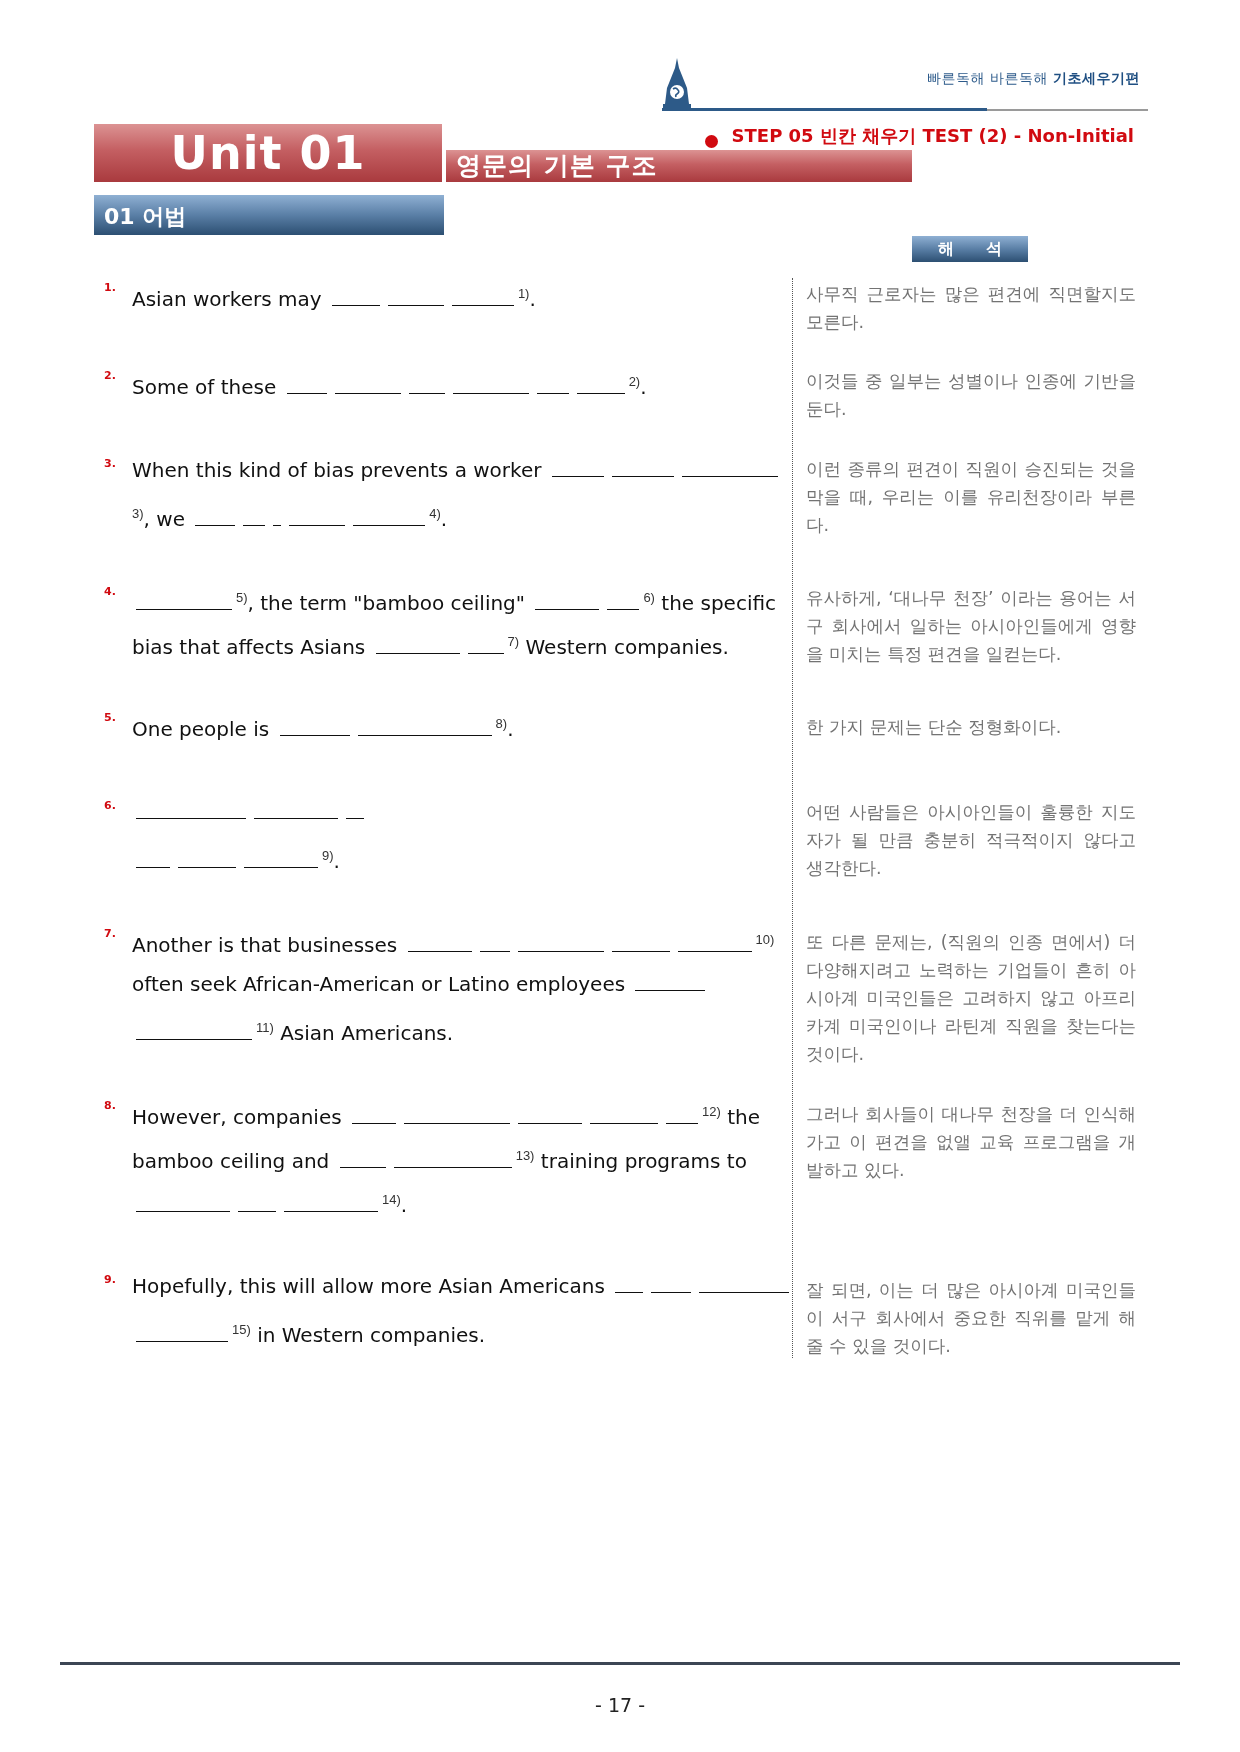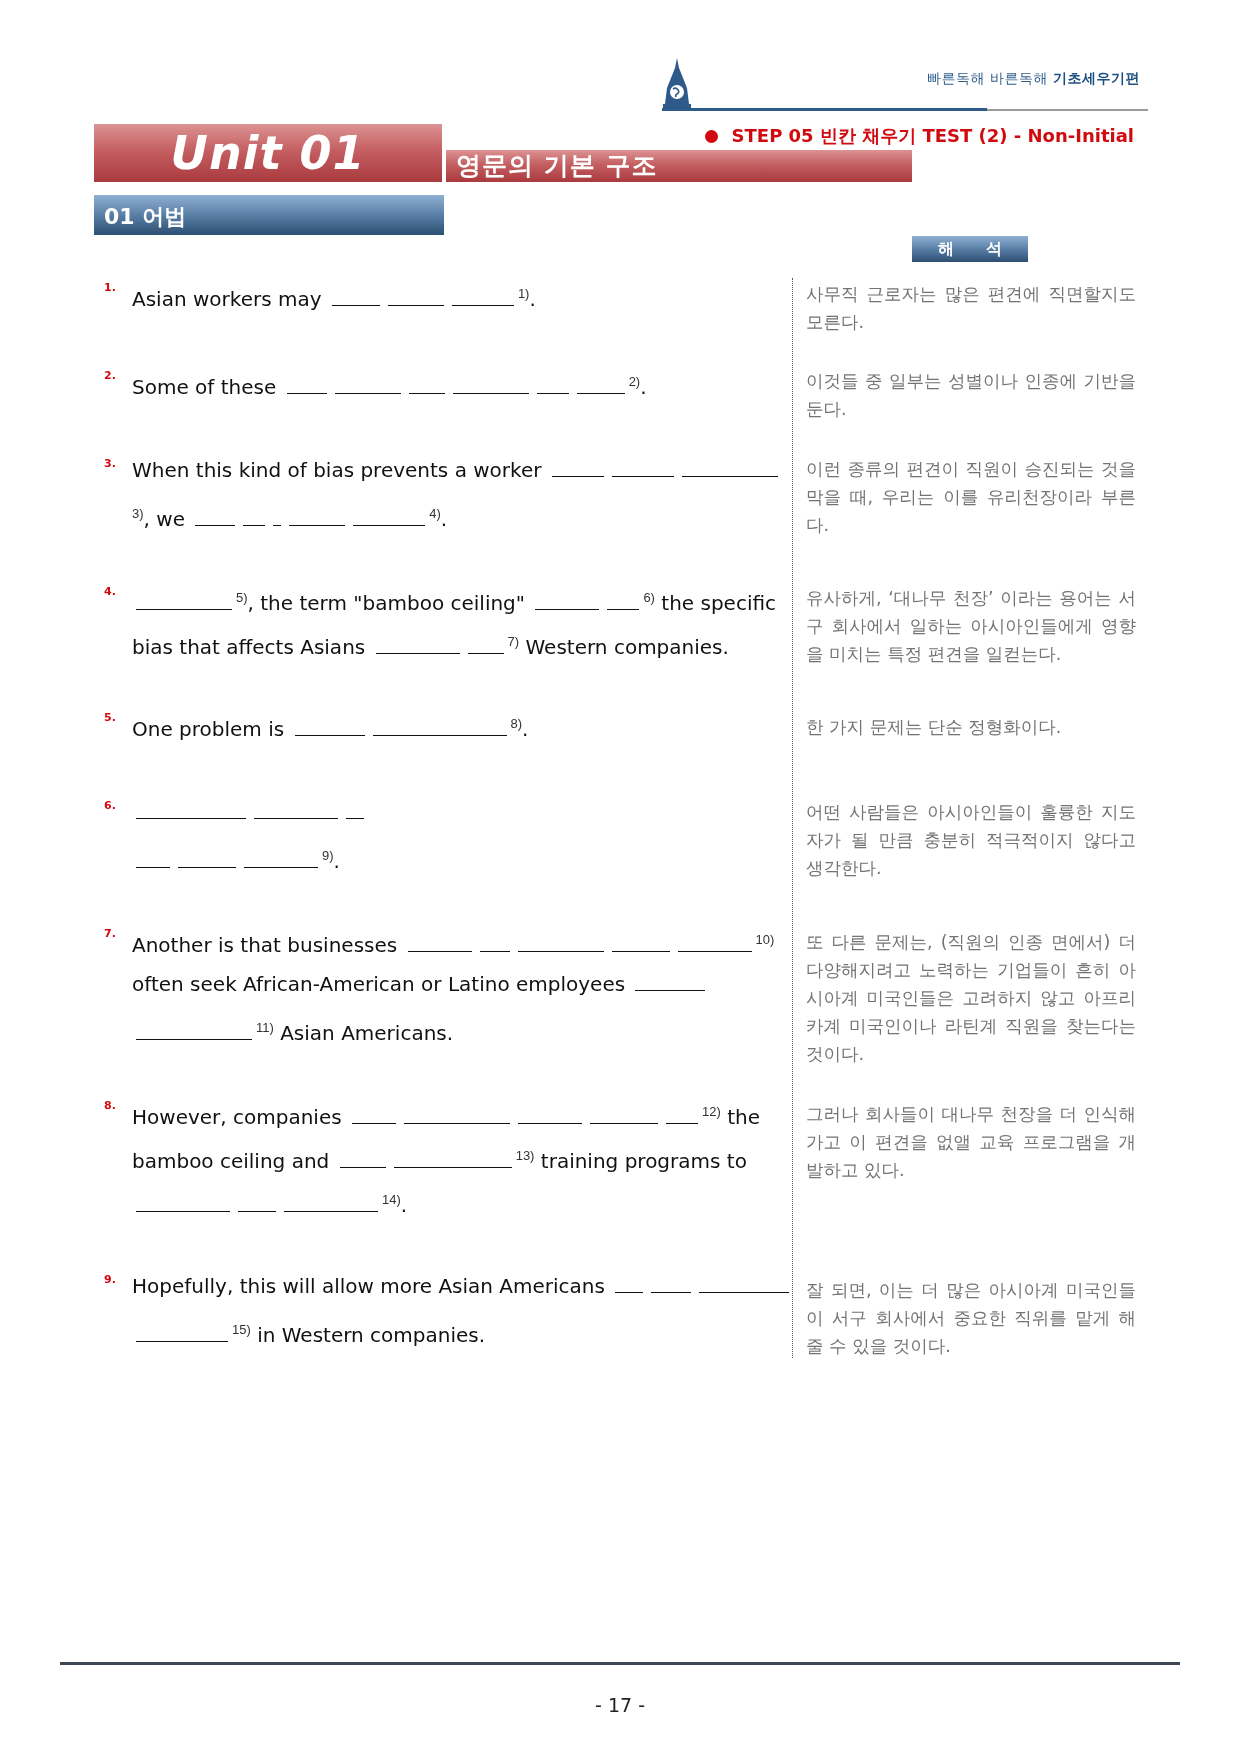--- a/index.html
+++ b/index.html
@@ -9,23 +9,23 @@
   
   #logo { left:662px; top:58px; width:30px; height:52px; }
   #header-title { right:100px; top:70px; font-size:14px; color:#2c5a8a; letter-spacing:0.5px; white-space:nowrap; }
   #header-title b { font-weight:bold; color:#1f4f82; }
   #header-rule-blue { left:662px; top:108px; width:325px; height:3px; background:#2d5a88; }
   #header-rule-gray { left:987px; top:109px; width:161px; height:2px; background:#9a9a9a; }
 
   
   .red-grad { background:linear-gradient(to bottom,#dc9393 0%,#c45f62 45%,#a93a3e 100%); }
   .blue-grad { background:linear-gradient(to bottom,#8fb0d3 0%,#5a7fa6 50%,#2c4f72 100%); }
-  #unit-bar { left:94px; top:124px; width:348px; height:58px; color:#fff; font-weight:bold; font-size:46px; display:flex; align-items:center; justify-content:center; letter-spacing:1px;font-style:italic; }
+  #unit-bar { left:94px; top:124px; width:348px; height:58px; color:#fff; font-weight:bold; font-size:46px; display:flex; align-items:center; justify-content:center; letter-spacing:1px; }
   #subtitle-bar { left:446px; top:150px; width:466px; height:32px; color:#fff; font-weight:bold; font-size:25px; line-height:32px; padding-left:10px; box-sizing:border-box; letter-spacing:1px;}
-  #step-line { right:106px; top:124px; font-size:18px; font-weight:bold; color:#d10a10; white-space:nowrap; display:flex; align-items:center; gap:10px; }
+  #step-line { right:106px; top:124px; font-size:18px; font-weight:bold; color:#d10a10; white-space:nowrap; display:flex; align-items:flex-end; gap:10px; }
   #step-dot { width:13px; height:13px; border-radius:50%; background:#d10a10; display:inline-block; margin-right:4px; }
   #section-bar { left:94px; top:195px; width:350px; height:40px; color:#fff; font-weight:bold; font-size:22px; line-height:44px; padding-left:10px; box-sizing:border-box; }
   #trans-label { left:912px; top:236px; width:116px; height:26px; color:#fff; font-size:16px; font-weight:bold; display:flex; align-items:center; justify-content:center; gap:32px; }
 
   
   #divider { left:792px; top:278px; width:0; height:1080px; border-left:1.5px dotted #555; }
 
   
   .q { position:absolute; left:104px; width:680px; font-size:20px; line-height:44px; }
   .q .num { position:absolute; left:0; top:-6px; font-size:11px; color:#d10a10; font-weight:bold; }
@@ -95,21 +95,21 @@
     </div>
     <div class="kr" style="top: 455px;">이런 종류의 편견이 직원이 승진되는 것을 막을 때, 우리는 이를 유리천장이라 부른다.</div>
     <div class="q" style="top: 576px;">
       <span class="num">4.</span>
       <div class="line" style="top: 0px;"><span class="blank" style="width: 96px;"></span><span class="sup">5)</span><span>, the term "bamboo ceiling" </span><span class="blank" style="width: 64px;"></span><span class="blank" style="width: 32px;"></span><span class="sup">6)</span><span> the specific</span></div>
       <div class="line" style="top: 44px;"><span>bias that affects Asians </span><span class="blank" style="width: 84px;"></span><span class="blank" style="width: 36px;"></span><span class="sup">7)</span><span> Western companies.</span></div>
     </div>
     <div class="kr" style="top: 584px;">유사하게, ‘대나무 천장’ 이라는 용어는 서구 회사에서 일하는 아시아인들에게 영향을 미치는 특정 편견을 일컫는다.</div>
     <div class="q" style="top: 702px;">
       <span class="num">5.</span>
-      <div class="line" style="top: 0px;"><span>One problem is </span><span class="blank" style="width: 70px;"></span><span class="blank" style="width: 134px;"></span><span class="sup">8)</span><span>.</span></div>
+      <div class="line" style="top: 0px;"><span>One people is </span><span class="blank" style="width: 70px;"></span><span class="blank" style="width: 134px;"></span><span class="sup">8)</span><span>.</span></div>
     </div>
     <div class="kr" style="top: 713px;">한 가지 문제는 단순 정형화이다.</div>
     <div class="q" style="top: 790px;">
       <span class="num">6.</span>
       <div class="line" style="top: 0px;"><span class="blank" style="width: 110px;"></span><span class="blank" style="width: 84px;"></span><span class="blank" style="width: 18px;"></span></div>
       <div class="line" style="top: 44px;"><span class="blank" style="width: 34px;"></span><span class="blank" style="width: 58px;"></span><span class="blank" style="width: 74px;"></span><span class="sup">9)</span><span>.</span></div>
     </div>
     <div class="kr" style="top: 798px;">어떤 사람들은 아시아인들이 훌륭한 지도자가 될 만큼 충분히 적극적이지 않다고 생각한다.</div>
     <div class="q" style="top: 918px;">
       <span class="num">7.</span>

